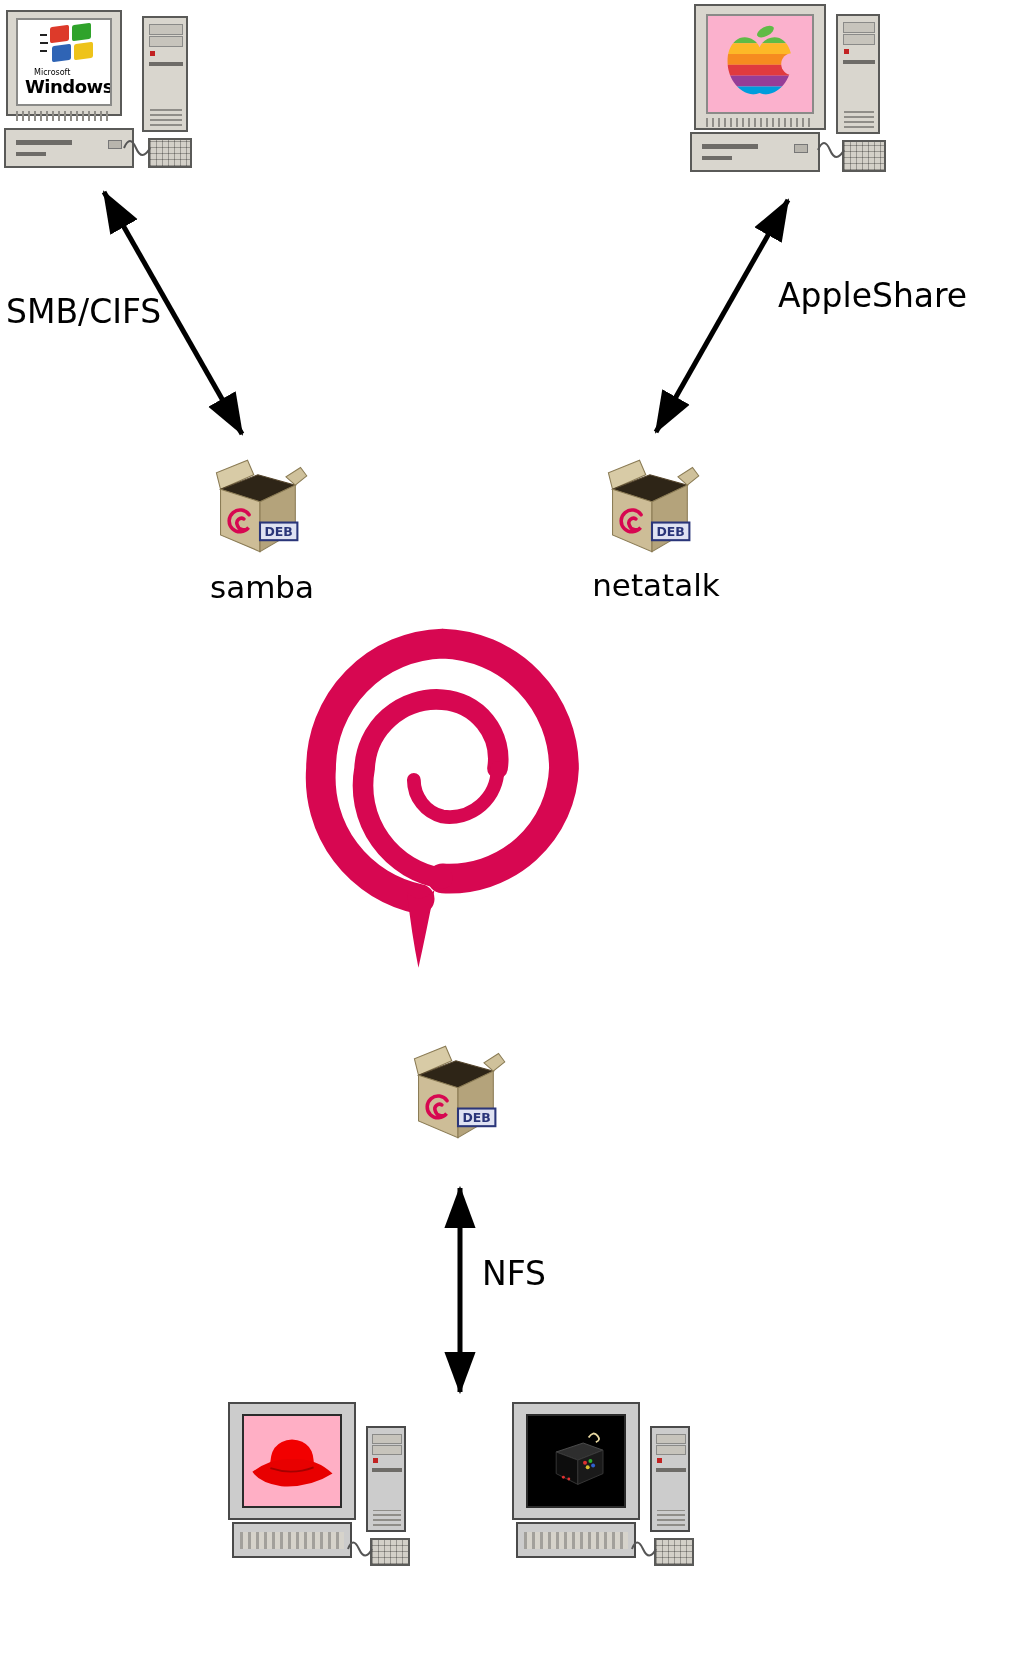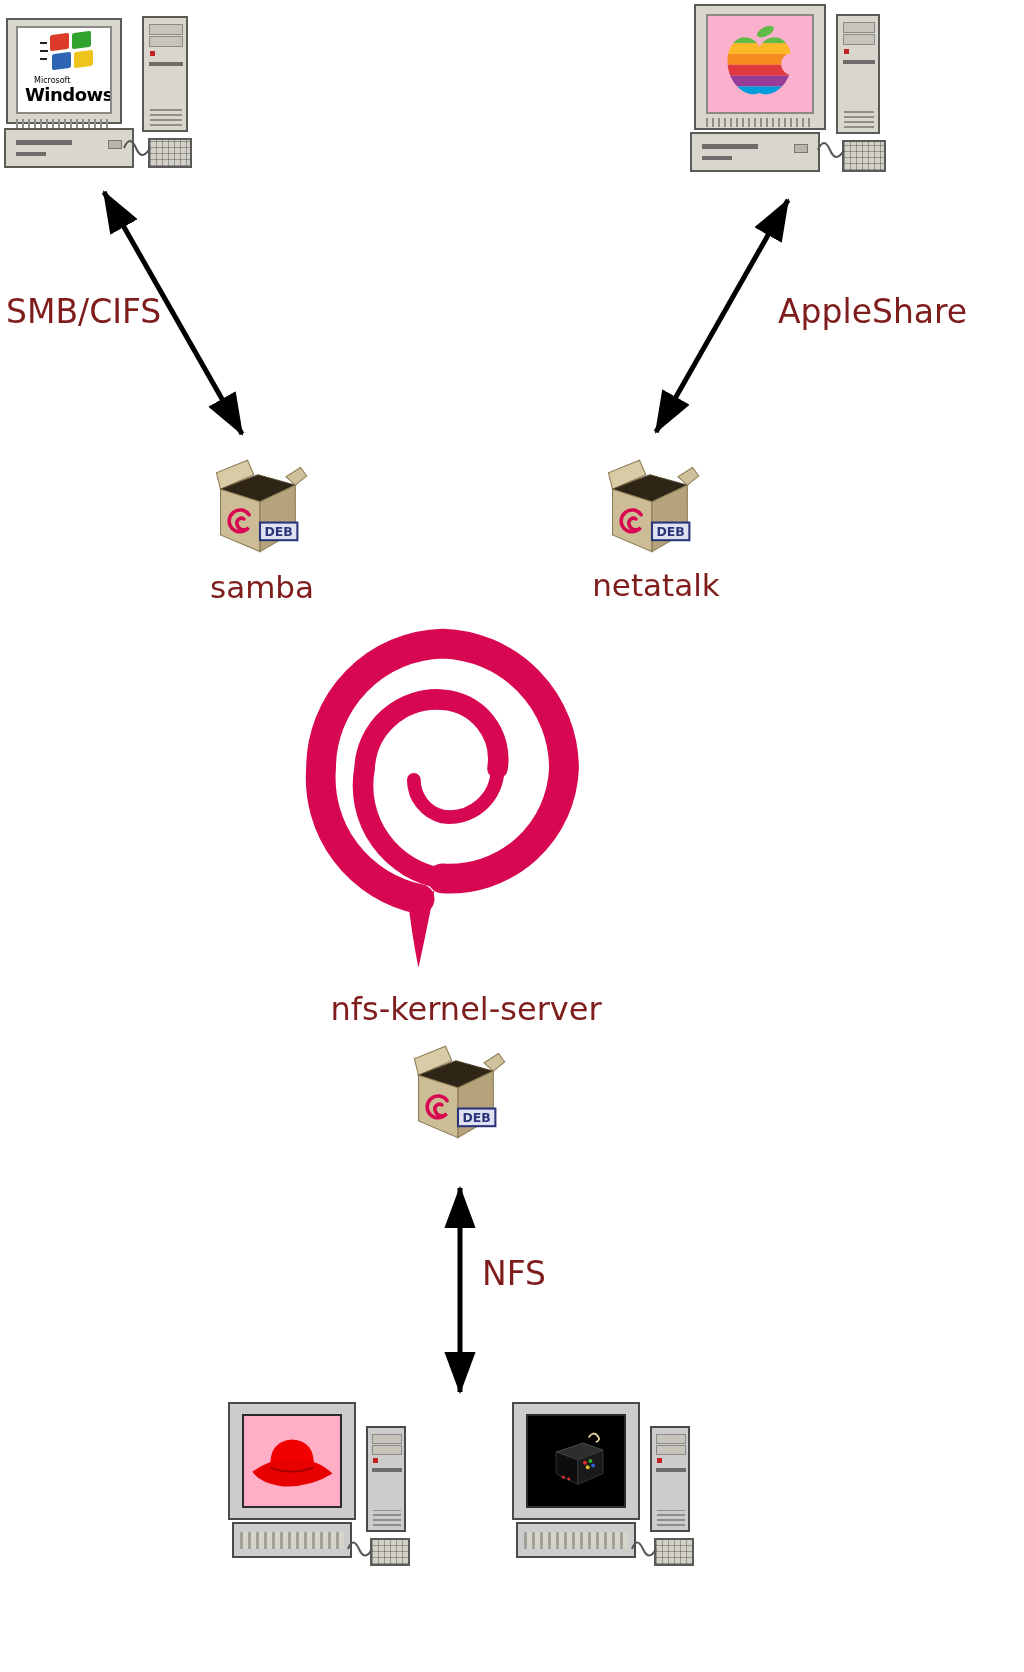--- a/index.html
+++ b/index.html
@@ -1,19 +1,19 @@
 <!DOCTYPE html>
 <html><head>
 <meta charset="utf-8">
 <style>
   html,body{margin:0;padding:0;background:#fff}
   #page{position:relative;width:1024px;height:1672px;background:#ffffff;overflow:hidden;
         font-family:"DejaVu Sans", sans-serif;color:#000}
   .abs{position:absolute}
-  .label{position:absolute;font-size:33px;line-height:1.1;white-space:nowrap;color:#7f1d1d}
+  .label{position:absolute;font-size:33px;line-height:1.1;white-space:nowrap;color:#000000}
   .label.center{text-align:center}
   
   .bezel{position:absolute;background:#d9d6ce;border:2px solid #5a5a58;box-sizing:border-box}
   .bezel2{position:absolute;background:#cccccc;border:2px solid #4a4a4a;box-sizing:border-box}
   .screen{position:absolute;border:2px solid #8a8a88;box-sizing:border-box;overflow:hidden}
   .screen2{position:absolute;border:2px solid #2b2b2b;box-sizing:border-box;overflow:hidden}
   .case,.tower{position:absolute;background:#d9d6ce;border:2px solid #5a5a58;box-sizing:border-box}
   .case2,.tower2{position:absolute;background:#cccccc;border:2px solid #4a4a4a;box-sizing:border-box}
   .kbd{position:absolute;background:#d3d0c8;border:2px solid #5a5a58;box-sizing:border-box;
        background-image:repeating-linear-gradient(0deg,rgba(0,0,0,.28) 0 1px,transparent 1px 6px),
@@ -47,29 +47,28 @@
       <marker id="ah" viewBox="0 0 10 10" refX="9.5" refY="5" markerWidth="8.5" markerHeight="8.5" orient="auto-start-reverse">
         <path d="M0,1.3 L10,5 L0,8.7 z" fill="#000"></path>
       </marker>
     </defs>
     <line class="arrowline" x1="104" y1="192" x2="242" y2="434" marker-start="url(#ah)" marker-end="url(#ah)"></line>
     <line class="arrowline" x1="788" y1="200" x2="656" y2="432" marker-start="url(#ah)" marker-end="url(#ah)"></line>
     <line class="arrowline" x1="460" y1="1188" x2="460" y2="1392" marker-start="url(#ah)" marker-end="url(#ah)"></line>
   </svg>
 
   <div class="label" style="left:6px;top:294px">SMB/CIFS</div>
-  <div class="label" style="left:778px;top:294px">AppleShare</div>
+  <div class="label" style="left:778px;top:278px">AppleShare</div>
   <div class="label" style="left:482px;top:1256px">NFS</div>
 
   <div class="label center" style="left:182px;top:570px;width:160px;font-size:31px">samba</div>
   <div class="label center" style="left:574px;top:568px;width:164px;font-size:31px">netatalk</div>
-  <div class="label center" style="left:314px;top:992px;width:304px;font-size:32px">nfs-kernel-server</div>
 
   <div class="abs" style="left:4px;top:4px;width:192px;height:170px">
-    <div class="bezel" style="left:2px;top:14px;width:116px;height:106px">
+    <div class="bezel" style="left:2px;top:6px;width:116px;height:106px">
       <div class="screen" style="left:8px;top:6px;width:96px;height:88px;background:#ffffff">
         <div class="abs" style="left:22px;top:4px;width:56px;height:42px">
           <div class="dash" style="left:0;top:10px;width:7px"></div>
           <div class="dash" style="left:0;top:18px;width:8px"></div>
           <div class="dash" style="left:0;top:26px;width:7px"></div>
           <div class="pane" style="left:10px;top:2px;background:#dd3a2a"></div>
           <div class="pane" style="left:32px;top:0;background:#2fa32b"></div>
           <div class="pane" style="left:12px;top:21px;background:#2f64b5"></div>
           <div class="pane" style="left:34px;top:19px;background:#eec31a"></div>
         </div>

